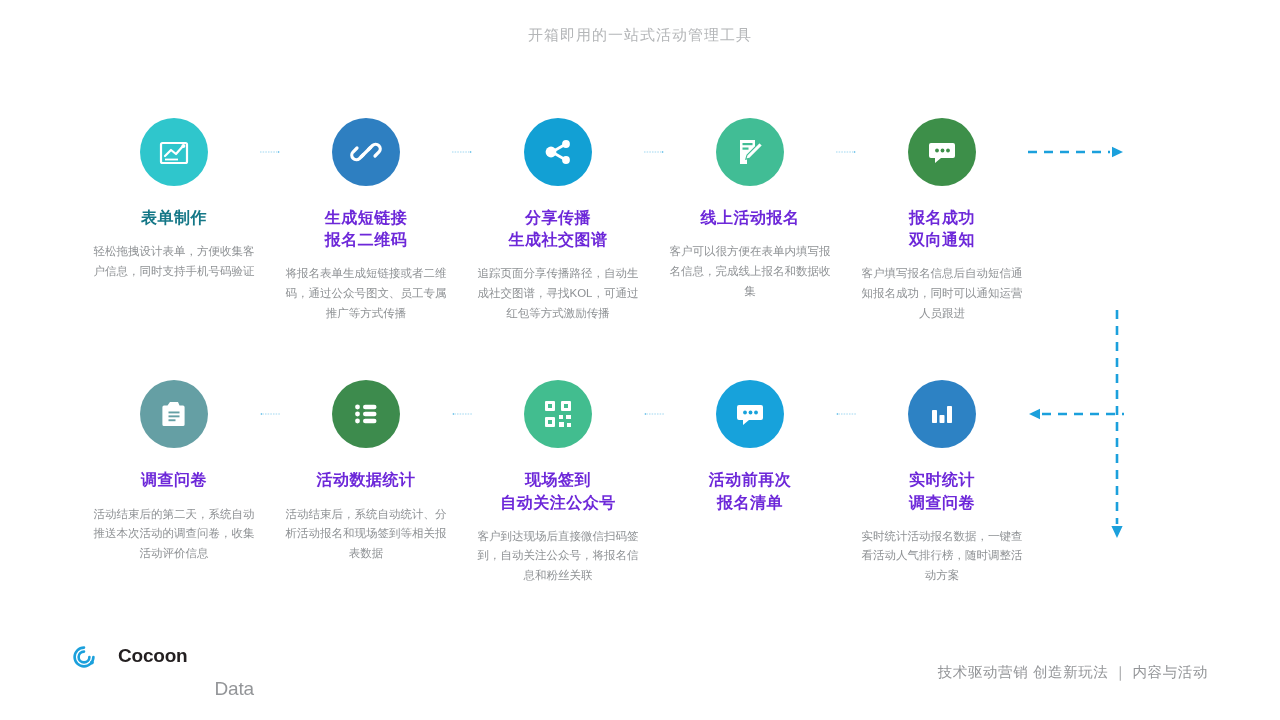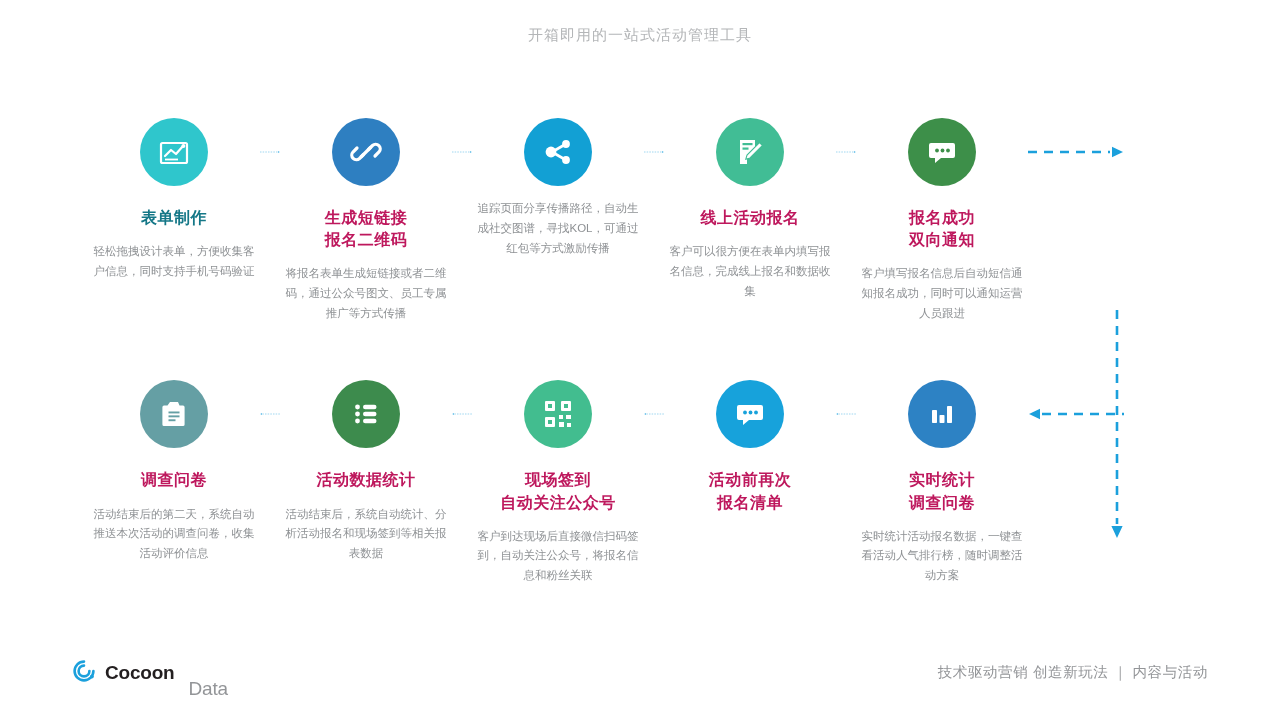--- a/index.html
+++ b/index.html
@@ -69,21 +69,21 @@
     display: flex;
     align-items: center;
     justify-content: center;
     flex: 0 0 68px;
   }
   .icon-circle svg { display: block; }
   .node-title {
     margin-top: 21px;
     font-size: 16px;
     font-weight: bold;
-    color: #be185d;
+    color: #6d28d9;
     line-height: 1.38;
     letter-spacing: 0.5px;
     white-space: pre-line;
   }
   .node-title.teal { color: #147787; }
   .node-desc {
     margin-top: 13px;
     font-size: 11.5px;
     color: #8e9194;
     line-height: 1.72;
@@ -116,22 +116,21 @@
     bottom: 20px;
     width: 1280px;
     padding: 0 72px;
     box-sizing: border-box;
     display: flex;
     align-items: center;
     justify-content: space-between;
   }
   .brand {
     display: flex;
-    align-items: center;
-    gap: 9px;
+    gap: 22px;
   }
   .brand-name {
     font-size: 19px;
     font-weight: bold;
     color: #231f20;
     letter-spacing: -0.2px;
   }
   .brand-sub {
     font-size: 19px;
     color: #939598;
@@ -203,20 +202,22 @@
         <svg width="34" height="34" viewBox="0 0 34 34">
           <g stroke="#ffffff" stroke-width="2.6">
             <line x1="11" y1="17" x2="24" y2="9.5"></line>
             <line x1="11" y1="17" x2="24" y2="24.5"></line>
           </g>
           <circle cx="10" cy="17" r="5.4" fill="#ffffff"></circle>
           <circle cx="25" cy="9" r="3.9" fill="#ffffff"></circle>
           <circle cx="25" cy="25" r="3.9" fill="#ffffff"></circle>
         </svg>
       </div>
+      <div class="node-title">分享传播
+生成社交图谱</div>
       <div class="node-desc">追踪页面分享传播路径，自动生成社交图谱，寻找KOL，可通过红包等方式激励传播</div>
     </div>
 
     <div class="connector">
       <svg class="conn-svg" width="120" height="12" viewBox="0 0 120 12">
         <line x1="0" y1="6" x2="106" y2="6" stroke="#1BA0DC" stroke-width="2.6" stroke-dasharray="9 7"></line>
         <polygon points="108,0.8 119,6 108,11.2" fill="#1BA0DC"></polygon>
       </svg>
     </div>
 

